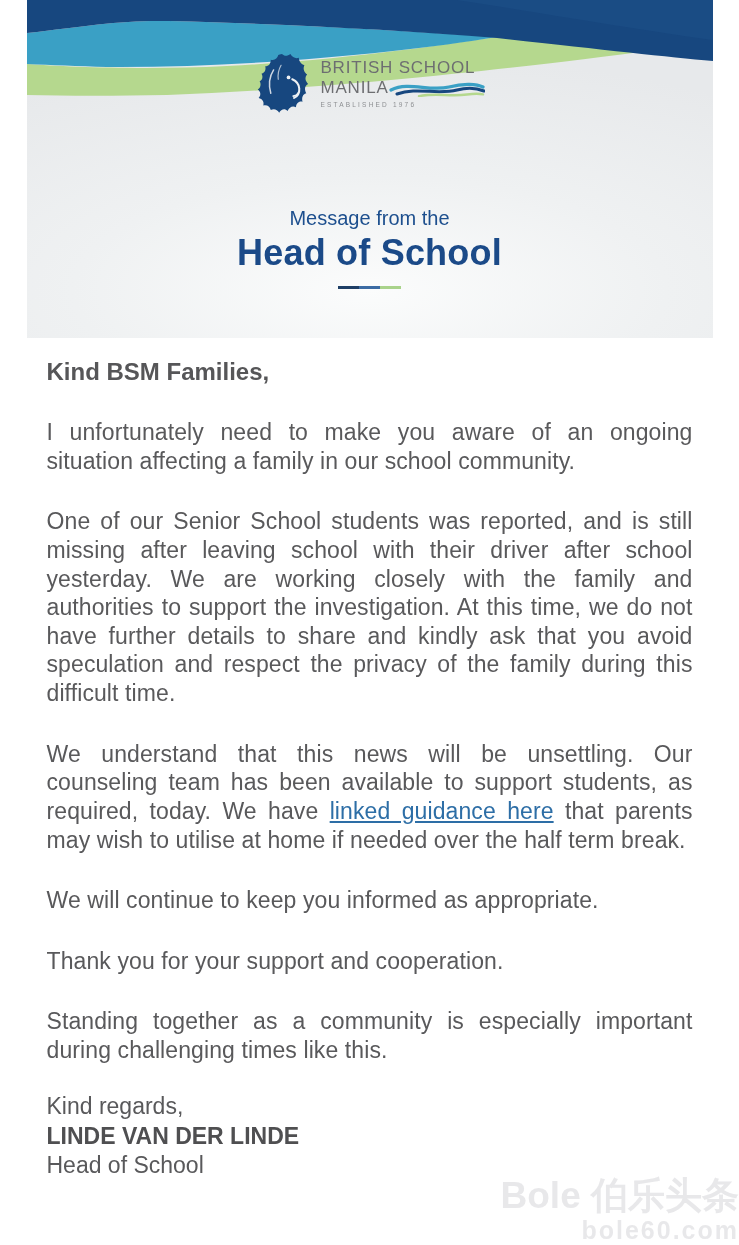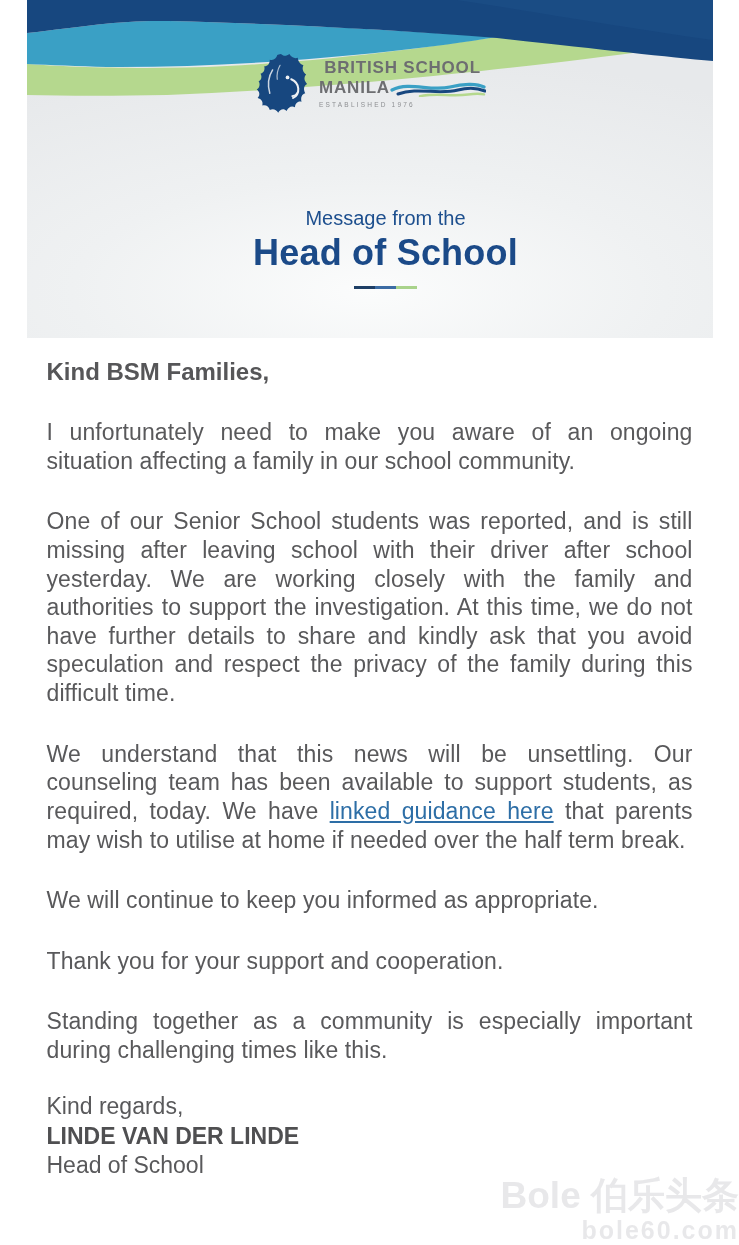--- a/index.html
+++ b/index.html
@@ -22,28 +22,28 @@
   .banner-waves { position: absolute; top: 0; left: 0; display: block; }
 
   .logo {
     position: absolute; top: 52px; left: 0; width: 100%;
     display: flex; justify-content: center; align-items: center; gap: 10px;
   }
   .lion { flex: 0 0 auto; }
   .logo-text { display: flex; flex-direction: column; }
   .logo-name {
     font-size: 17px; letter-spacing: 0.8px; color: #6d6e71;
-    font-weight: 700; line-height: 1.18; text-align: center;
+    font-weight: 400; line-height: 1.18;
   }
   .logo-manila-row { display: flex; align-items: center; }
   .logo-est {
     font-size: 6.5px; letter-spacing: 2.2px; color: #8d8f92; margin-top: 3px;
   }
 
-  .banner-heading { position: absolute; top: 207px; left: 16px; width: 100%; text-align: center; }
+  .banner-heading { position: absolute; top: 207px; left: 0; width: 100%; text-align: center; }
   .kicker { font-size: 20px; color: #1d4f8e; font-weight: 400; }
   .main-title { font-size: 36px; color: #1b4a88; font-weight: 700; letter-spacing: 0.2px; margin-top: 2px; }
   .divider { margin-top: 12px; font-size: 0; }
   .divider span { display: inline-block; width: 21px; height: 3px; }
   .divider .seg-navy  { background: #1e3f66; }
   .divider .seg-blue  { background: #3c6ca4; }
   .divider .seg-green { background: #a9d38b; }
 
   
   .letter { padding: 20px 20px 0 20px; color: #59595b; }

